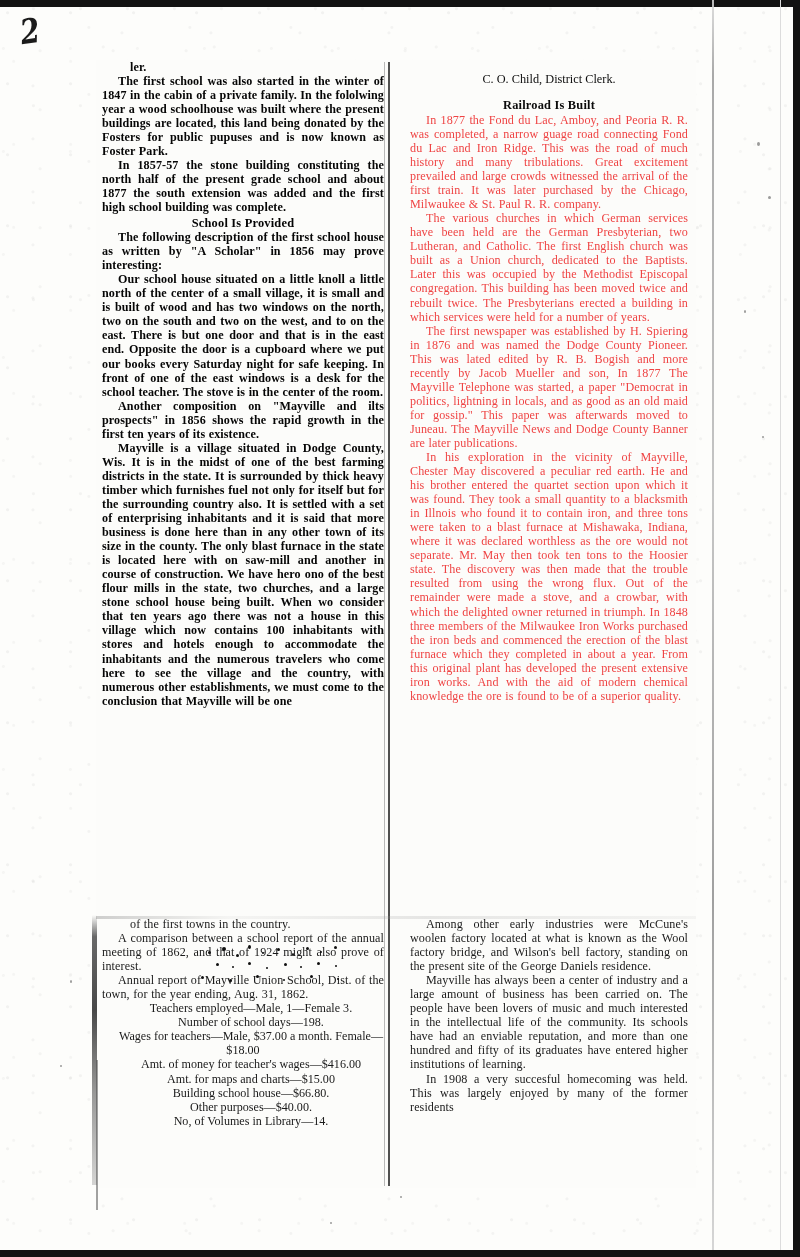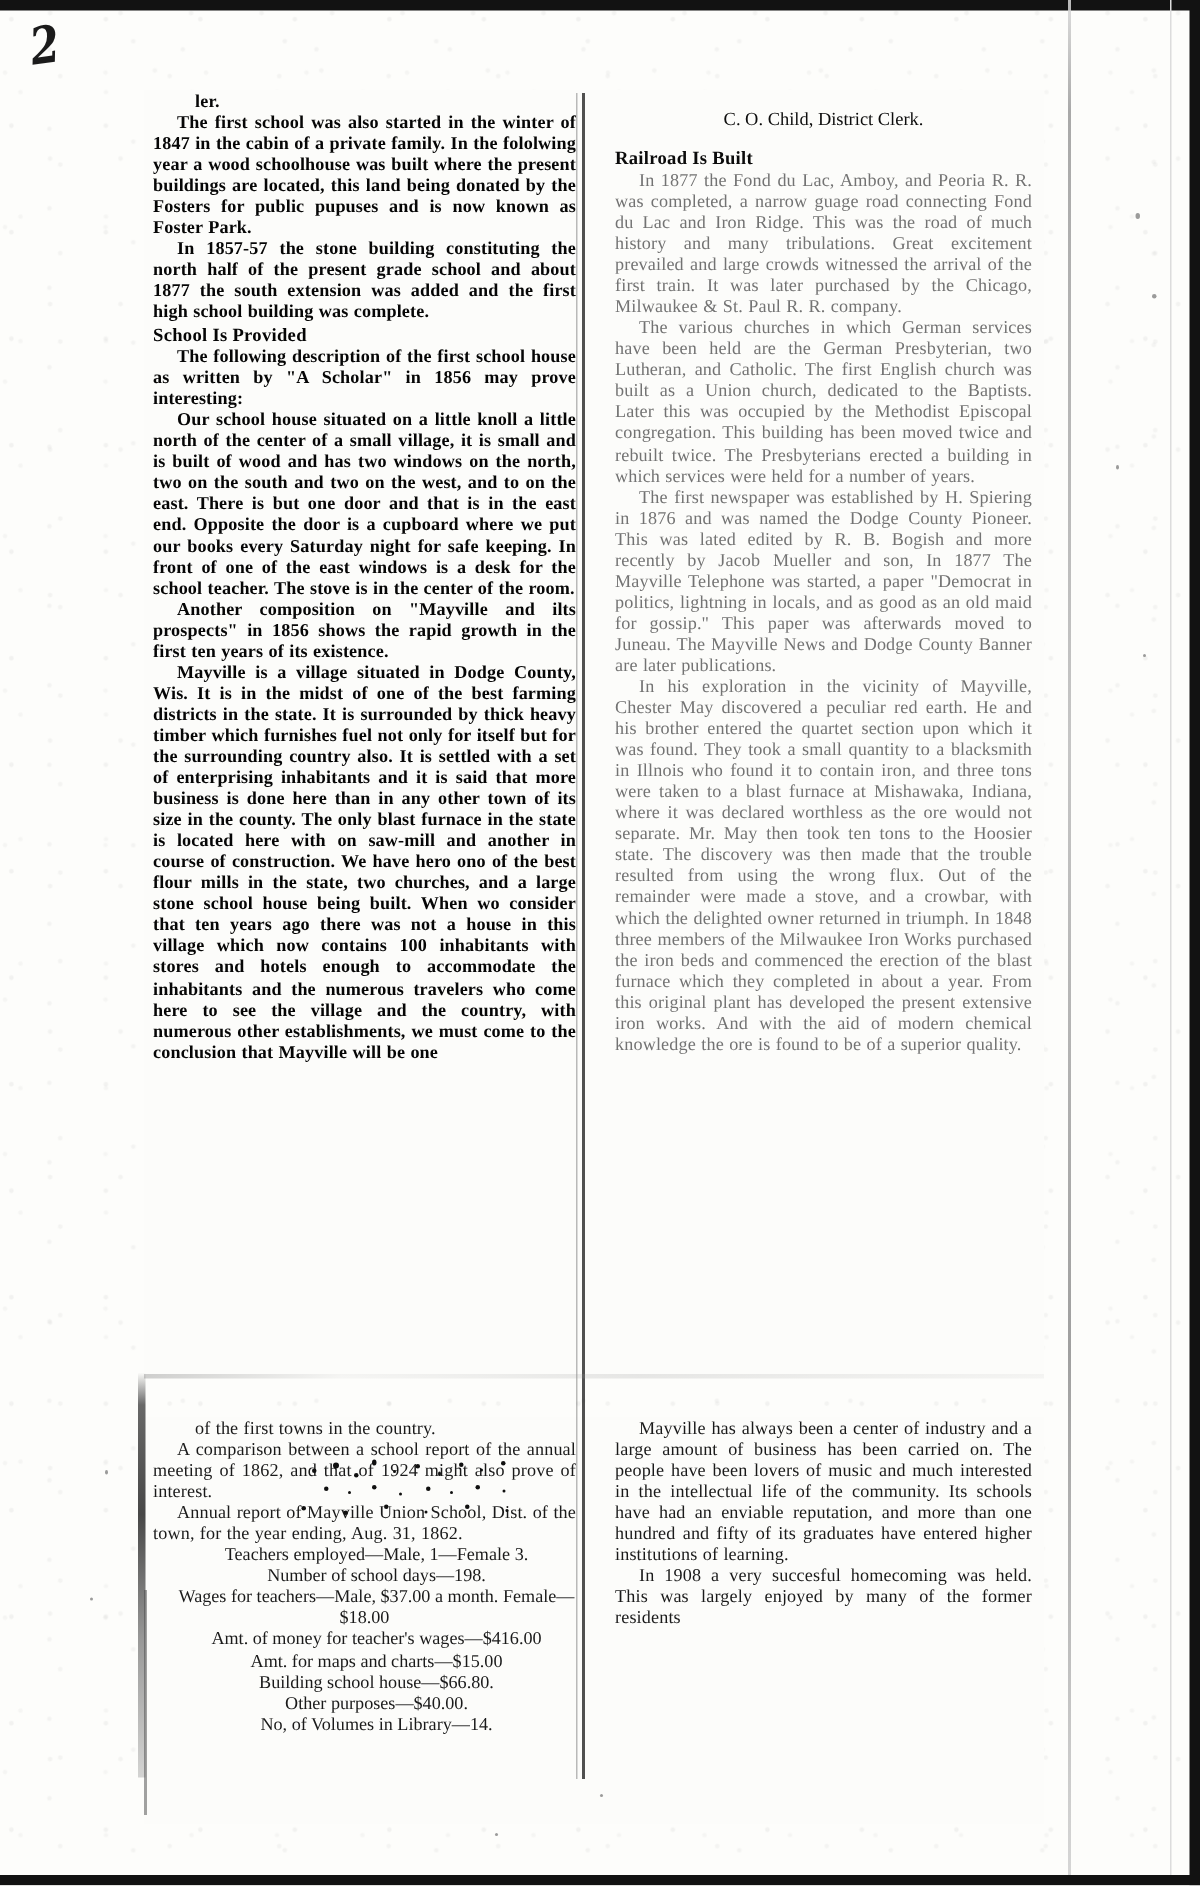--- a/index.html
+++ b/index.html
@@ -84,21 +84,21 @@
 
   .clipping-half {
     position: absolute;
     left: 0;
     width: 600px;
     background: #fcfcfa;
   }
   
   #clip-upper { top: 0;    height: 857px; }
   
-  #clip-lower { top: 885px; height: 271px; }
+  #clip-lower { top: 857px; height: 271px; }
 
   
   #paste-edge-left {
     position: absolute;
     left: -4px;
     top: 855px;
     width: 5px;
     height: 270px;
     background: linear-gradient(to bottom,
                 rgba(60,60,60,.0) 0%, rgba(55,55,55,.75) 8%,
@@ -159,35 +159,35 @@
   }
 
   
   p.para, p.hang, p.cont {
     margin: 0;
     font-family: "Liberation Serif", "DejaVu Serif", serif;
     font-size: 12.1px;
     line-height: 14.05px;
     text-align: justify;
     text-align-last: left;
-    color: #737373;
+    color: #ef4444;
     letter-spacing: .1px;
     word-spacing: .4px;
     -webkit-font-smoothing: none;
   }
   p.para  { text-indent: 16px; }
   p.cont  { text-indent: 0; padding-left: 28px; }
 
   h2.subhead {
     margin: 1px 0 0 0;
     font-family: "Liberation Serif", "DejaVu Serif", serif;
     font-size: 12.4px;
     line-height: 14.6px;
     font-weight: bold;
-    text-align: left;
+    text-align: center;
     color: #0b0b0b;
     letter-spacing: .2px;
   }
 
   p.byline {
     margin: 12px;
     text-indent: 0;
     font-size: 12.3px;
     line-height: 14.3px;
     text-align: center;
@@ -352,20 +352,21 @@
             <i style="left:105px;  top:59px; width:3px; height:3px;"></i>
             <i style="left:133px;  top:62px; width:3px; height:3px;"></i>
             <i style="left:160px;  top:58px; width:3px; height:3px;"></i>
             <i style="left:187px;  top:62px; width:2px; height:2px;"></i>
             <i style="left:214px;  top:58px; width:3px; height:3px;"></i>
             <i style="left:241px;  top:61px; width:2px; height:2px;"></i>
           </div>
         </div>
 
         <div class="col col-right">
+          <p class="para">Among other early industries were McCune's woolen factory located at what is known as the Wool factory bridge, and Wilson's bell factory, standing on the present site of the George Daniels residence.</p>
 
           <p class="para">Mayville has always been a center of industry and a large amount of business has been carried on. The people have been lovers of music and much interested in the intellectual life of the community.  Its schools have had an enviable reputation, and more than one hundred and fifty of its graduates have entered higher institutions of learning.</p>
 
           <p class="para">In 1908 a very succesful homecoming was held.  This was largely enjoyed by many of the former residents</p>
         </div>
       </div>
     </div>
 
     <div id="column-rule"></div>
     <div id="column-rule-faint"></div>

